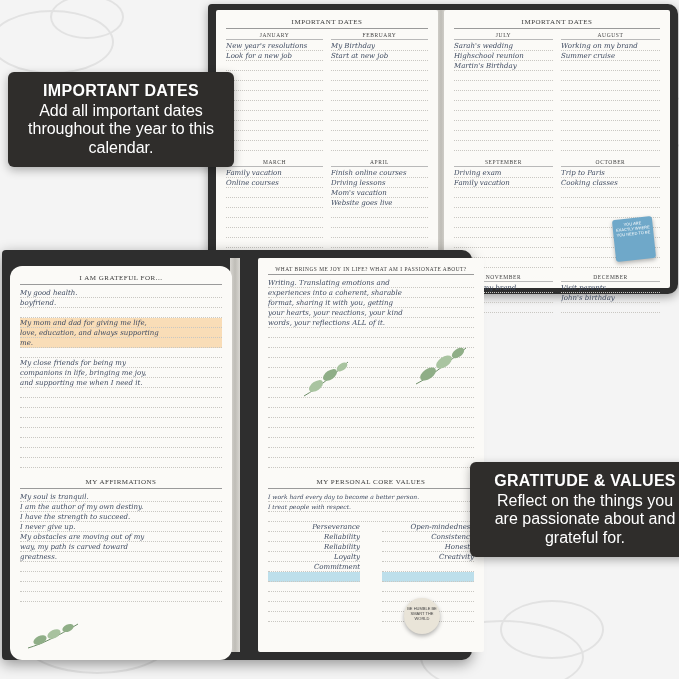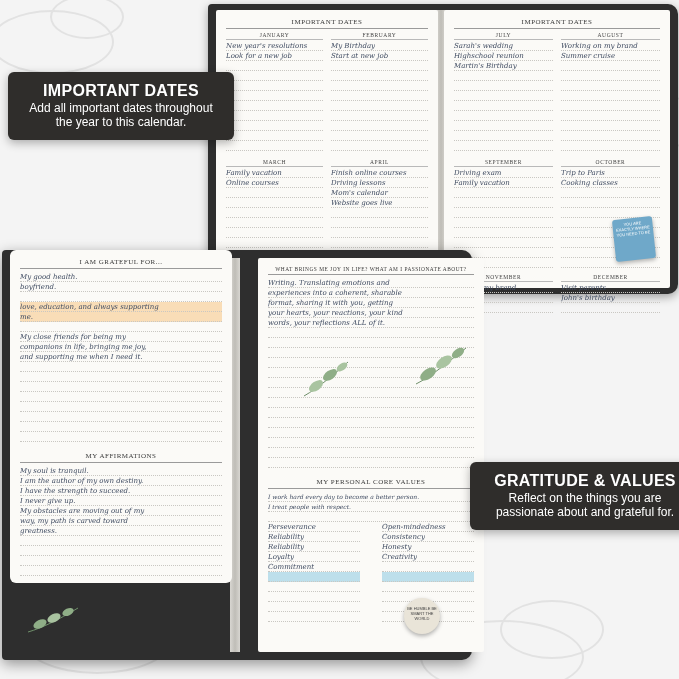--- a/index.html
+++ b/index.html
@@ -34,21 +34,21 @@
     background:linear-gradient(90deg,#d8d6d1,#bfbdb7,#d8d6d1);}
 
   
   .nb-bot{
     position:absolute;left:2px;top:250px;width:470px;height:410px;
   }
   .nb-bot .cover{
     position:absolute;inset:0;background:#2e2e2e;border-radius:4px 10px 10px 4px;
     box-shadow:0 4px 14px rgba(0,0,0,.4);
   }
-  .bp-left{left:8px;top:0;width:222px;height:333px;border-radius:6px;}
+  .bp-left{left:8px;top:16px;width:222px;height:394px;border-radius:12px;}
   .bp-right{left:236px;top:8px;width:226px;height:394px;border-radius:2px;margin-left:20px;}
   .spine-bot{position:absolute;left:228px;top:8px;width:10px;height:394px;
     background:linear-gradient(90deg,#d8d6d1,#bfbdb7,#d8d6d1);}
 
   .bookmark{position:absolute;width:14px;height:46px;background:#222;border-radius:0 3px 3px 0;}
 
   
   .pg{position:absolute;background:#fbfaf7;box-sizing:border-box;padding:8px 10px;}
   .sec-title{
     text-align:center;font-size:7px;letter-spacing:.5px;color:#3a3a3a;
@@ -65,31 +65,31 @@
     font-family:"Liberation Serif",serif;white-space:nowrap;overflow:hidden;
     line-height:10px;
   }
   .line.hand{font-family:"DejaVu Serif",serif;font-size:7px;color:#3e4a60;font-style:italic;}
   .hl-orange{background:rgba(247,186,104,.45);}
   .hl-blue{background:rgba(138,200,226,.55);}
 
   .cal-grid{display:flex;gap:8px;}
   .cal-col{flex:1;}
 
-  .two-col{display:flex;gap:22px;}
+  .two-col{display:flex;gap:22px;text-align:right;}
   .two-col .col{flex:1;}
 
   
   .callout{
     position:absolute;background:#2f2d2b;color:#fff;border-radius:6px;
     padding:10px 14px;box-shadow:0 3px 10px rgba(0,0,0,.3);
     text-align:center;font-family:"Liberation Sans",sans-serif;
   }
   .callout .hd{font-size:16px;font-weight:700;letter-spacing:.3px;margin-bottom:2px;}
-  .callout .bd{font-size:12px;line-height:1.15;}
+  .callout .bd{font-size:16px;line-height:1.15;}
   .co-left{left:8px;top:72px;width:198px;}
   .co-right{left:470px;top:462px;width:202px;}
 
   
   .sticker{
     position:absolute;width:40px;height:42px;background:#6fa8c9;border-radius:3px;
     color:#fff;font-size:4px;text-align:center;padding:3px 2px;box-sizing:border-box;
     font-family:"Liberation Sans",sans-serif;line-height:1.25;
     box-shadow:0 2px 4px rgba(0,0,0,.3);
   }
@@ -162,21 +162,21 @@
         <div class="line"></div>
         <div class="line"></div>
         <div class="line"></div>
         <div class="line"></div>
         <div class="line"></div>
       </div>
       <div class="cal-col">
         <div class="month">APRIL</div>
         <div class="line hand">Finish online courses</div>
         <div class="line hand">Driving lessons</div>
-        <div class="line hand">Mom's calendar</div>
+        <div class="line hand">Mom's vacation</div>
         <div class="line hand">Website goes live</div>
         <div class="line"></div>
         <div class="line"></div>
         <div class="line"></div>
         <div class="line"></div>
         <div class="line"></div>
         <div class="line"></div>
         <div class="line"></div>
       </div>
     </div>
@@ -270,20 +270,21 @@
   <div class="cover"></div>
   <div class="spine-bot"></div>
   <div class="bookmark" style="left:456px;top:90px;"></div>
 
   <div class="pg bp-left">
     <div class="sec-title">I AM GRATEFUL FOR...</div>
 
     <div class="line hand">My good health.</div>
     <div class="line hand">boyfriend.</div>
     <div class="line"></div>
+    <div class="line hand hl-orange">My mom and dad for giving me life,</div>
     <div class="line hand hl-orange">love, education, and always supporting</div>
     <div class="line hand hl-orange">me.</div>
     <div class="line"></div>
     <div class="line hand">My close friends for being my</div>
     <div class="line hand">companions in life, bringing me joy,</div>
     <div class="line hand">and supporting me when I need it.</div>
     <div class="line"></div>
     <div class="line"></div>
     <div class="line"></div>
     <div class="line"></div>

